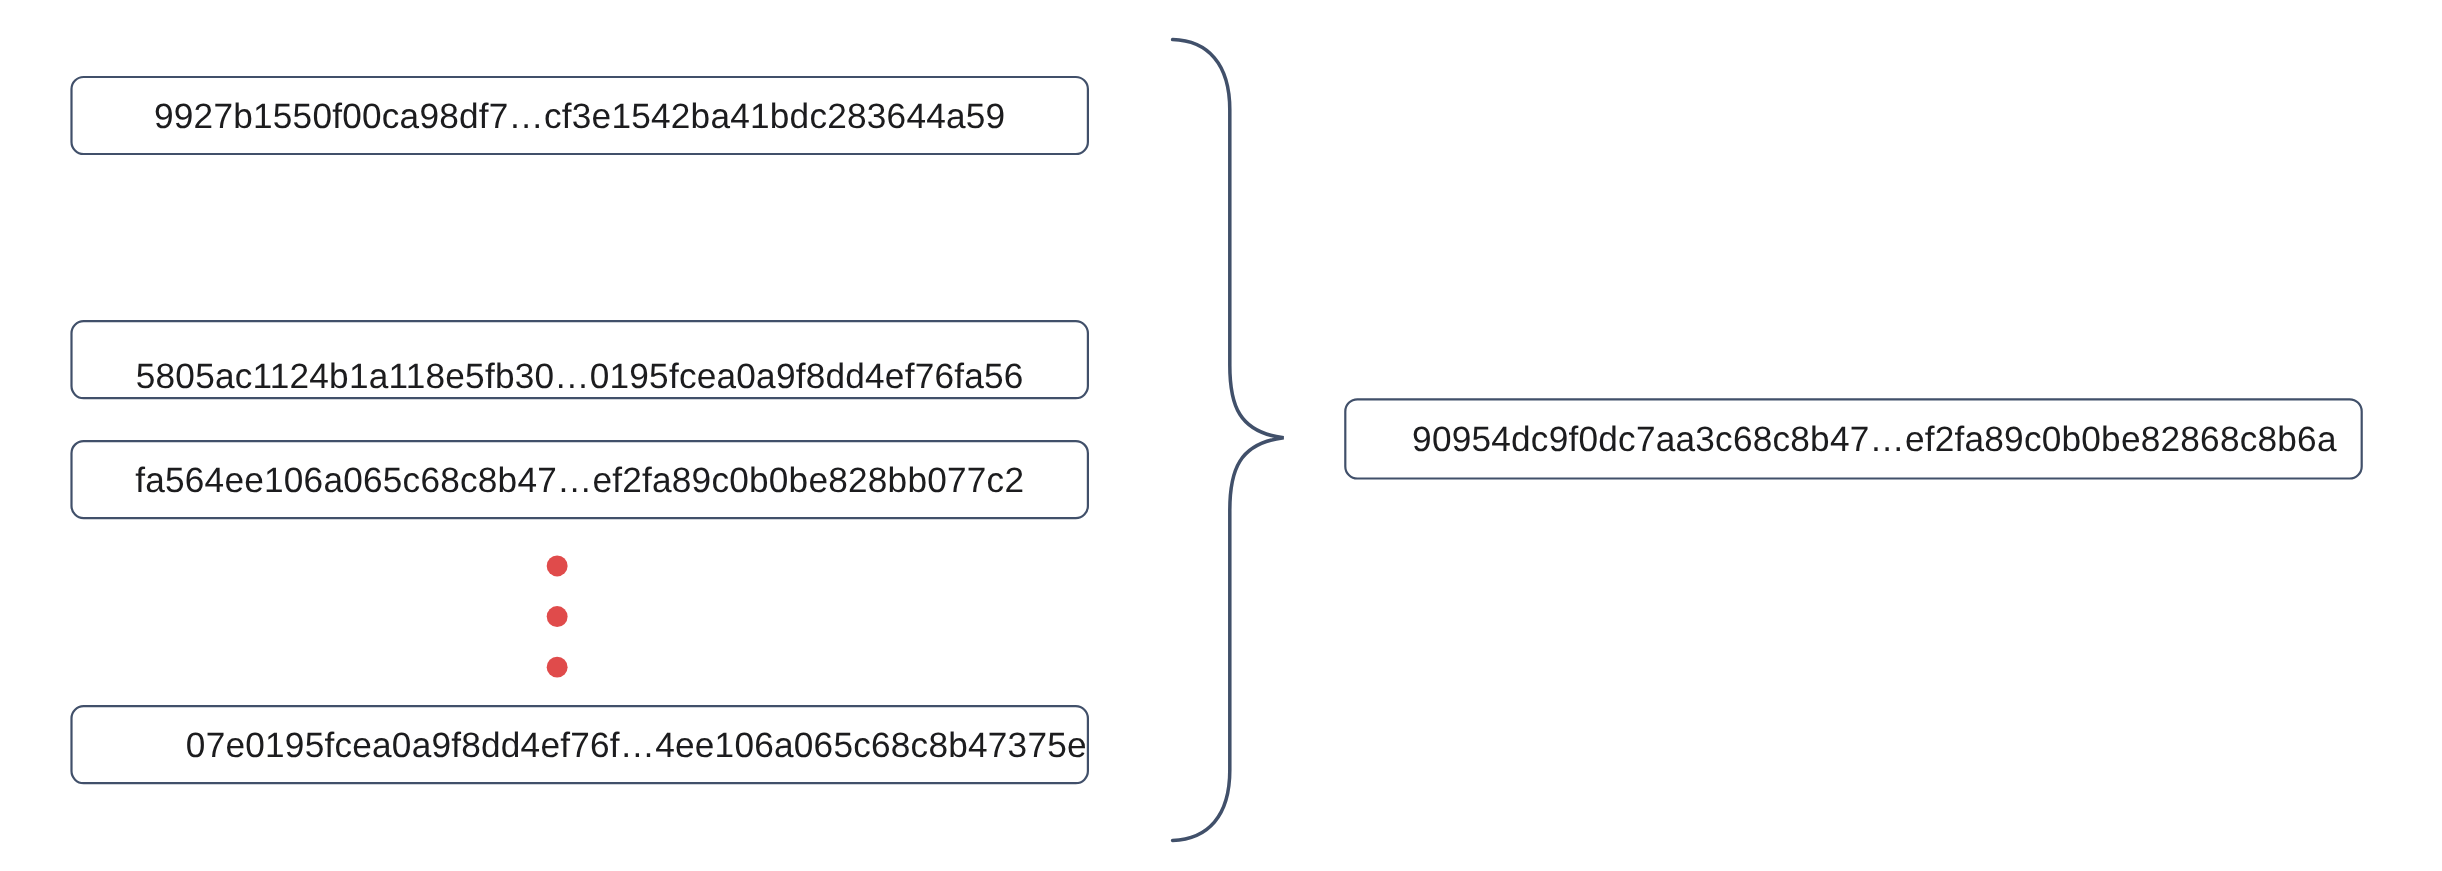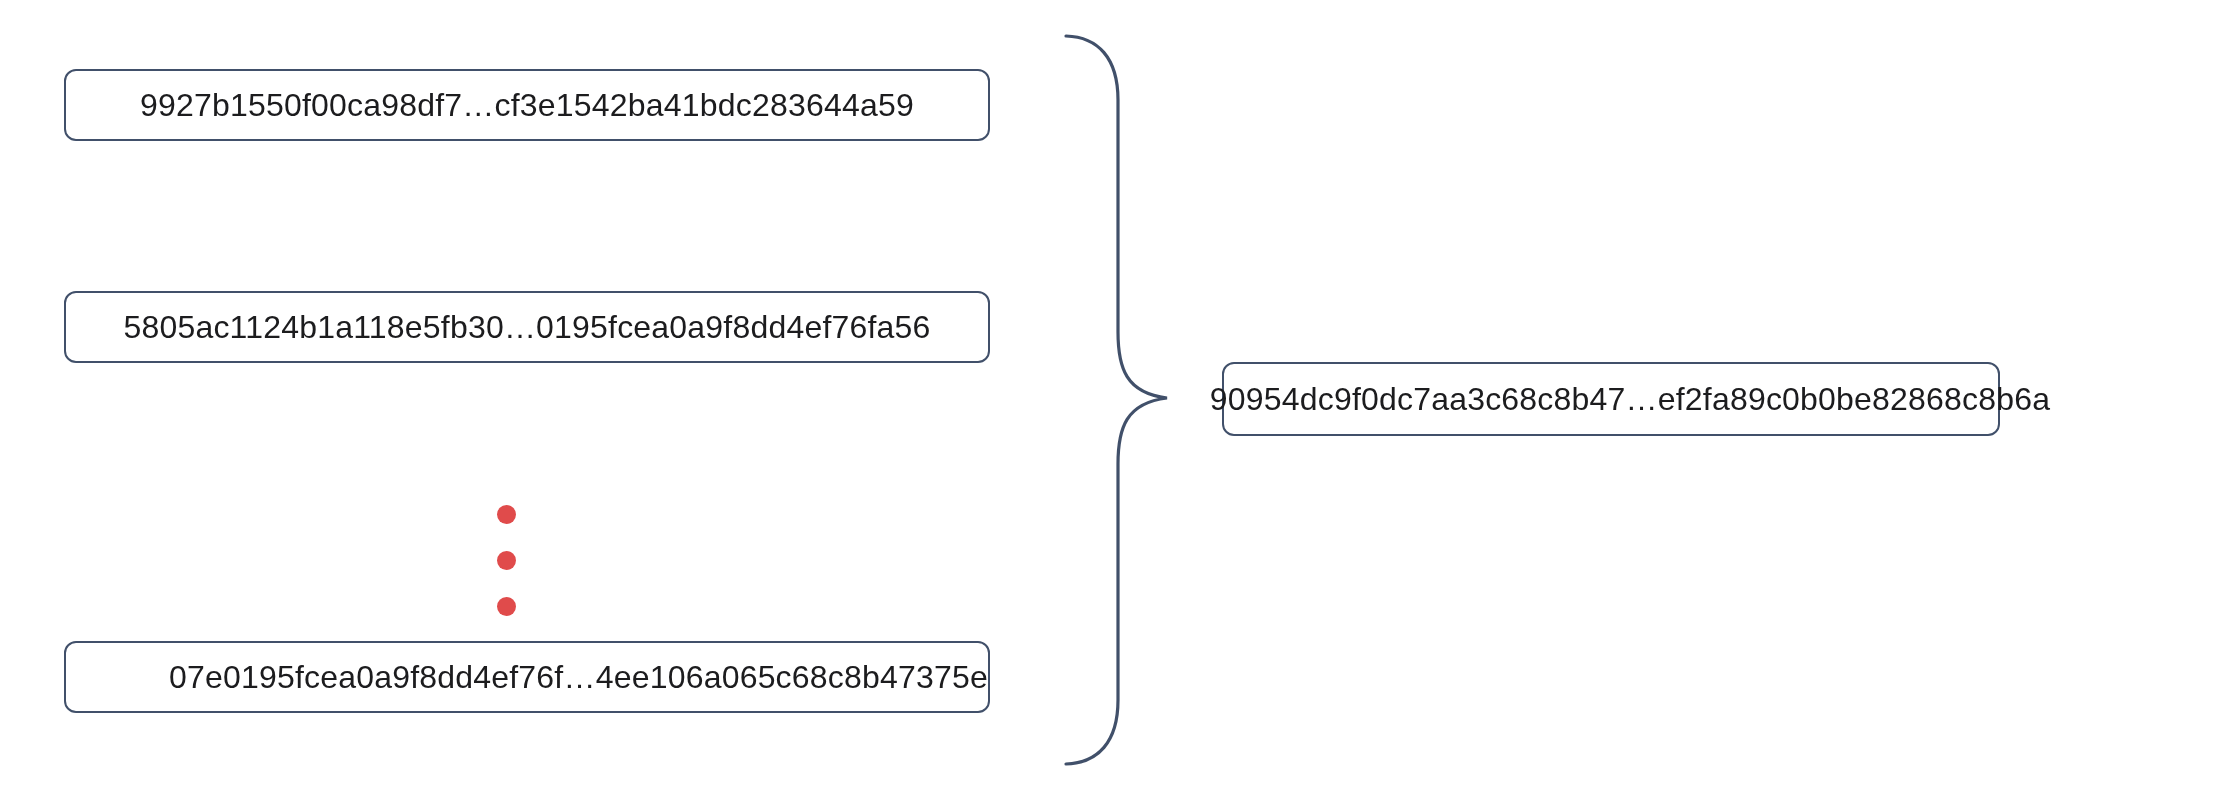--- a/index.html
+++ b/index.html
@@ -30,24 +30,24 @@
     align-items:center;
     justify-content:center;
     font-size:32px;
     color:var(--text);
     letter-spacing:0.2px;
     white-space:nowrap;
   }
   .left-box{left:64px;width:926px;height:72px;}
   .box-0{top:69px;}
   .box-1{top:181px;}
-  .box-2{top:291px;}
+  .box-2{top:291px;align-items:flex-end;}
   .box-3{top:400px;}
   .box-4{top:641px;justify-content:flex-end;}
-  .result-box{left:1222px;top:362px;width:778px;height:74px;padding-left:38px;}
+  .result-box{left:1222px;top:362px;width:926px;height:74px;padding-left:38px;}
   .dots{
     position:absolute;
     left:497px;top:505px;width:19px;height:111px;
     display:flex;flex-direction:column;justify-content:space-between;
   }
   .dot{
     width:19px;height:19px;border-radius:50%;
     background:var(--dot);
   }
   svg.brace-layer{
@@ -65,20 +65,23 @@
 <body>
 
 <div class="canvas">
 
   <div class="hash-box left-box box-0">
     <span>9927b1550f00ca98df7…cf3e1542ba41bdc283644a59</span>
   </div>
   <div class="hash-box left-box box-2">
     <span>5805ac1124b1a118e5fb30…0195fcea0a9f8dd4ef76fa56</span>
   </div>
+  <div class="hash-box left-box box-3">
+    <span>fa564ee106a065c68c8b47…ef2fa89c0b0be828bb077c2</span>
+  </div>
 
   <div class="dots">
     <div class="dot"></div>
     <div class="dot"></div>
     <div class="dot"></div>
   </div>
 
   <div class="hash-box left-box box-4">
     <span>07e0195fcea0a9f8dd4ef76f…4ee106a065c68c8b47375e</span>
   </div>

